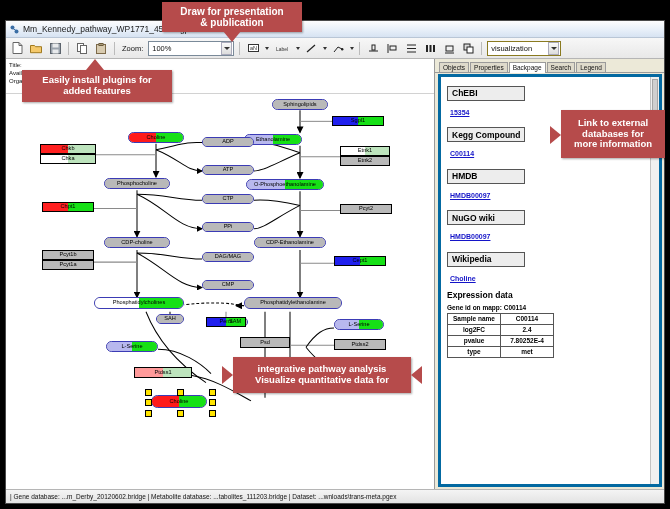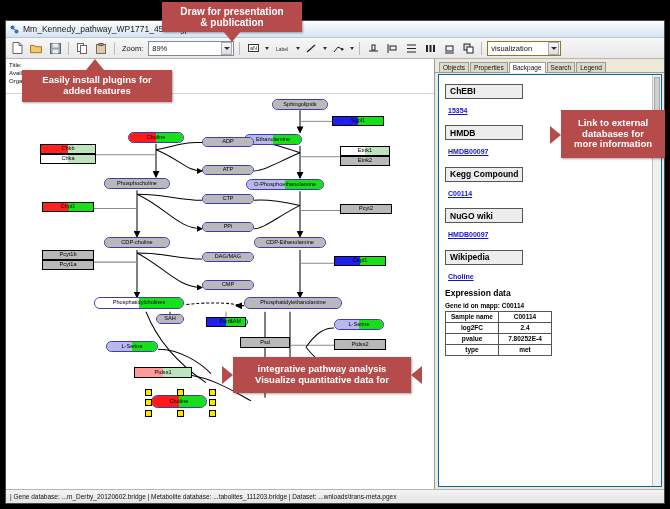--- a/index.html
+++ b/index.html
@@ -58,21 +58,21 @@
   .sharebox{position:absolute;border:1px solid #c98b8b;background:#fff;padding:3px 9px;}
   .sharebox span{font-style:italic;font-weight:bold;color:#c62828;font-size:15px;
     text-shadow:1px 1px 0 #f3c9c9;white-space:nowrap}
 
   
   .rightpane{flex:1 1 auto;display:flex;flex-direction:column;min-width:0;background:#ece9d8;}
   .tabstrip{display:flex;align-items:flex-end;height:13px;padding-left:4px;gap:1px;flex:0 0 auto;
     background:#ece9d8;border-bottom:1px solid #9a9a9a;}
   .tab{font-size:6.5px;padding:1px 3px;border:1px solid #9a9a9a;border-bottom:none;background:#dedacb;color:#111;}
   .tab.active{background:#fff;position:relative;top:1px;padding-bottom:2px;}
-  .backpage{flex:1 1 auto;background:#fff;border:1px solid #0369a1;margin:1px 2px 2px 3px;overflow:hidden;
+  .backpage{flex:1 1 auto;background:#fff;border:3px solid #0369a1;margin:1px 2px 2px 3px;overflow:hidden;
     position:relative;padding:5px 6px;box-sizing:border-box;}
   .dbhdr{border:1px solid #555;background:#ededed;font-weight:bold;font-size:8.5px;color:#000;
     padding:1.5px 4px;display:inline-block;min-width:78px;box-sizing:border-box;}
   .dblink{font-size:7px;color:#1414c8;text-decoration:underline;margin:2px 0 0 3px;display:inline-block;font-weight:bold}
   .dbplain{font-size:7px;color:#000;margin:2px 0 0 3px;display:inline-block;font-weight:bold}
   .dbgroup{margin-bottom:5px}
   .exphdr{font-weight:bold;font-size:8.5px;color:#000;margin:2px 0 4px 0}
   .geneid{font-size:6.5px;color:#000;margin-bottom:2px;font-weight:bold}
   table.expr{border-collapse:collapse;font-size:6.5px;}
   table.expr td{border:1px solid #555;padding:1.5px 4px;text-align:center;color:#000;font-weight:bold;min-width:44px}
@@ -139,21 +139,21 @@
       </div>
     <div class="tbtn">
       <svg width="10" height="11" viewBox="0 0 10 11">
           <rect x=".5" y="1.5" width="9" height="9" fill="#d8cbb0" stroke="#7d6a4a"></rect>
           <rect x="3" y=".5" width="4" height="2" fill="#a89878" stroke="#6a5a3a"></rect>
         </svg>
       </div>
     <div class="sep"></div>
     <span class="zoomlbl">Zoom:</span>
     <div class="combo" style="width:80px">
-      <span>89%</span>
+      <span>100%</span>
       <span class="arr">
           <i class="caret"></i>
         </span>
     </div>
     <div class="sep"></div>
     <div class="tbtn">
       <svg width="11" height="10" viewBox="0 0 11 10">
           <rect x=".5" y="1.5" width="10" height="7" fill="#fff" stroke="#333"></rect>
           <text x="5.5" y="7" font-size="5.5" text-anchor="middle" fill="#333" font-family="Liberation Sans">aN</text>
         </svg>
@@ -497,26 +497,26 @@
         <div class="tab">Search</div>
         <div class="tab">Legend</div>
       </div>
 
       <div class="backpage">
         <div class="dbgroup">
           <div class="dbhdr">ChEBI</div><br>
           <a class="dblink" href="#">15354</a>
         </div>
         <div class="dbgroup">
+          <div class="dbhdr">Kegg Compound</div><br>
+          <a class="dblink" href="#">C00114</a>
+        </div>
+        <div class="dbgroup">
           <div class="dbhdr">HMDB</div><br>
           <a class="dblink" href="#">HMDB00097</a>
-        </div>
-        <div class="dbgroup">
-          <div class="dbhdr">Kegg Compound</div><br>
-          <a class="dblink" href="#">C00114</a>
         </div>
         <div class="dbgroup">
           <div class="dbhdr">NuGO wiki</div><br>
           <a class="dblink" href="#">HMDB00097</a>
         </div>
         <div class="dbgroup">
           <div class="dbhdr">Wikipedia</div><br>
           <a class="dblink" href="#">Choline</a>
         </div>
 

